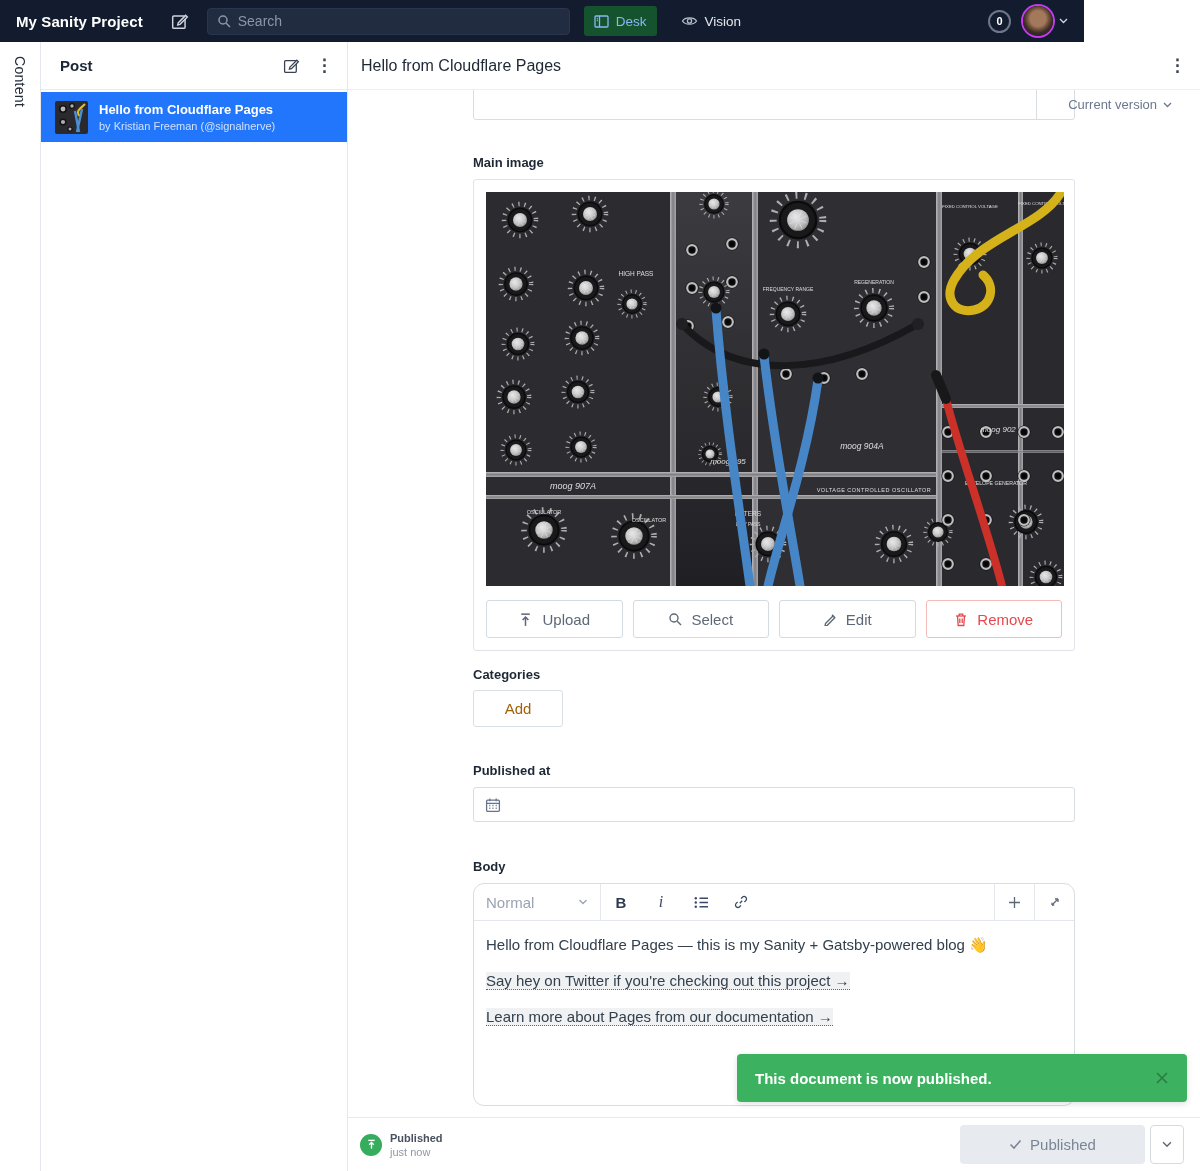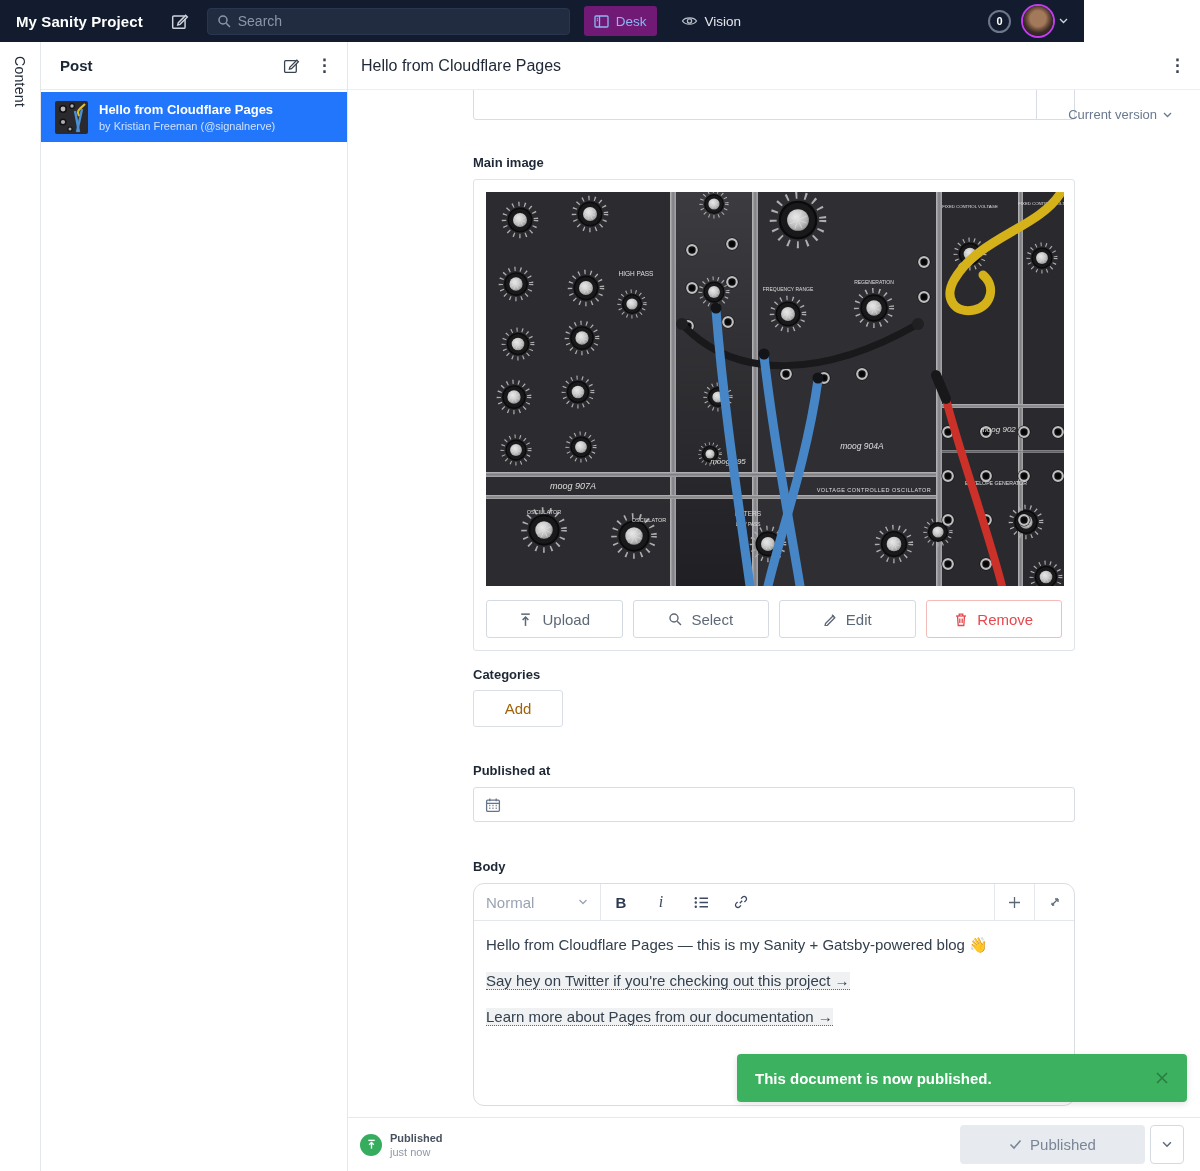--- a/index.html
+++ b/index.html
@@ -7,21 +7,21 @@
   svg { display:block; }
 
   
   .navbar { position:absolute; top:0; left:0; width:1084px; height:42px; background:#131c2e; display:flex; align-items:center; padding:0 16px; }
   .project-title { color:#fff; font-size:15px; font-weight:700; letter-spacing:.1px; }
   .nav-compose { margin-left:28px; display:flex; align-items:center; cursor:pointer; }
   .searchbox { margin-left:18px; width:363px; height:27px; background:#222c40; border:1px solid #2a3550; border-radius:4px; display:flex; align-items:center; padding:0 9px; }
   .searchbox input { background:transparent; border:none; outline:none; color:#e3e6ec; font-size:14px; font-family:"Liberation Sans",sans-serif; margin-left:7px; width:300px; }
   .searchbox input::placeholder { color:#8d96a8; }
   .nav-tab { display:flex; align-items:center; gap:7px; height:30px; padding:0 10px; border-radius:3px; margin-left:14px; cursor:pointer; }
-  .nav-tab.active { background:#701a75; }
+  .nav-tab.active { background:#14532d; }
   .nav-tab.active .tab-label { color:#8ab7f3; }
   .tab-label { font-size:13.5px; color:#e3e6eb; }
   .nav-right { margin-left:auto; display:flex; align-items:center; }
   .notif-badge { width:23px; height:23px; border-radius:50%; border:2px solid #6d7789; color:#fff; font-size:11px; font-weight:700; display:flex; align-items:center; justify-content:center; cursor:pointer; }
   .avatar-wrap { margin-left:12px; display:flex; align-items:center; cursor:pointer; }
   .avatar { width:30px; height:30px; border-radius:50%; box-shadow:0 0 0 2px #c43bf0; background:radial-gradient(circle at 50% 42%, #a3795c 0 34%, #6e4f3a 48%, #3a2b28 62%, #23191c 100%); }
 
   
   .content-rail { position:absolute; top:42px; left:0; width:41px; bottom:0; background:#fff; border-right:1px solid #e4e7ec; cursor:pointer; }
   .content-rail span { writing-mode:vertical-rl; font-size:14px; font-weight:500; color:#222b38; position:absolute; top:14px; left:12px; letter-spacing:.3px; }
@@ -40,21 +40,21 @@
   .item-sub { color:#cfe1ff; font-size:11px; margin-top:3px; white-space:nowrap; }
 
   
   .main-pane { position:absolute; top:42px; left:348px; right:0; bottom:0; background:#fff; }
   .title-row { height:48px; display:flex; align-items:center; padding:0 14px 0 13px; border-bottom:1px solid #eceef1; }
   .doc-title { font-size:16px; color:#1d2735; }
   .title-row .vdots { margin-left:auto; }
   .version-row { height:35px; position:relative; overflow:hidden; }
   .slug-peek { position:absolute; left:125px; top:-5px; width:602px; height:35px; border:1px solid #d8dde3; border-radius:3px; background:#fff; }
   .slug-peek .slug-div { position:absolute; right:0; top:0; bottom:0; width:38px; border-left:1px solid #d8dde3; }
-  .version-label { position:absolute; right:28px; top:17px; display:flex; align-items:center; gap:6px; cursor:pointer; }
+  .version-label { position:absolute; right:28px; top:7px; display:flex; align-items:center; gap:6px; cursor:pointer; }
   .version-label span { font-size:13px; color:#6a788f; }
 
   .form { position:absolute; top:83px; left:0; right:0; bottom:54px; padding:0 125px; overflow:hidden; }
   .field-label { font-size:13px; font-weight:700; color:#1d2735; }
   .lbl-mainimage { margin-top:30px; }
   .image-field { margin-top:9px; border:1px solid #e0e4e9; border-radius:3px; padding:12px; }
   .photo-box { width:578px; height:394px; overflow:hidden; background:#2b2b2f; }
   .img-buttons { display:flex; gap:10px; margin-top:14px; }
   .btn { flex:1; height:38px; border:1px solid #d4dae1; border-radius:3px; background:#fff; display:flex; align-items:center; justify-content:center; gap:9px; font-size:15px; color:#5d6876; font-family:"Liberation Sans",sans-serif; cursor:pointer; }
   .btn.danger { border-color:#f3bcba; color:#e5484d; }

